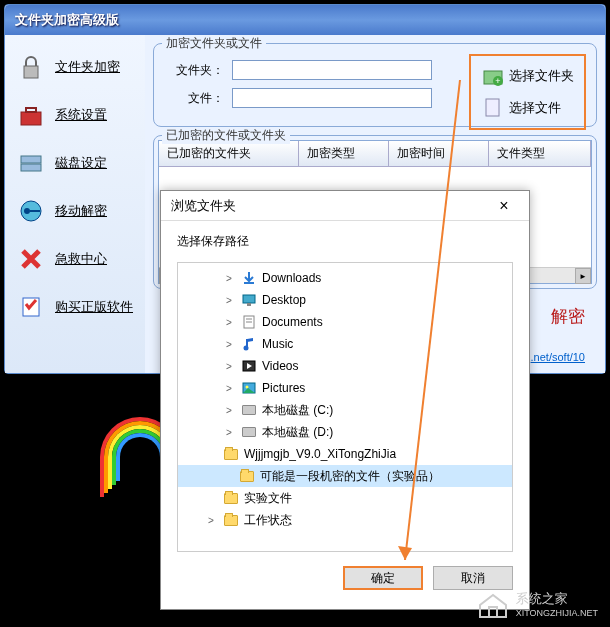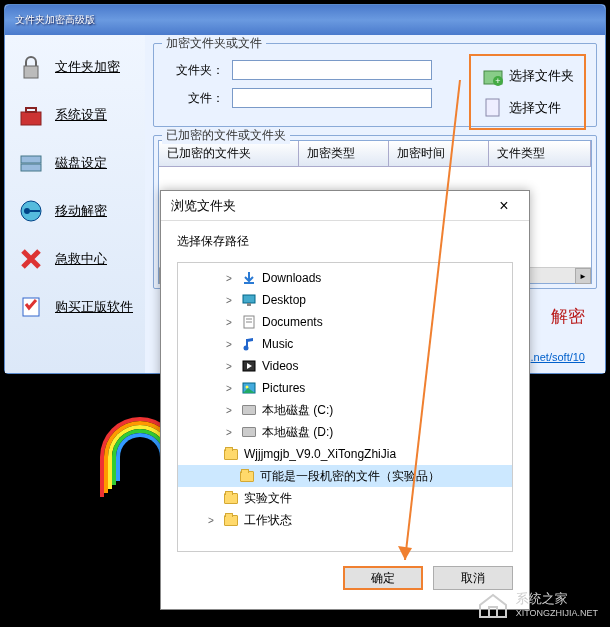--- a/index.html
+++ b/index.html
@@ -7,33 +7,33 @@
     
     .main-window {
       position: absolute; top: 4px; left: 4px; width: 602px; height: 370px;
       background: linear-gradient(#e8f0ff, #d0e0f8);
       border: 1px solid #5a8acc; border-radius: 4px;
     }
     .titlebar {
       height: 30px; background: linear-gradient(#4a7acc, #6a9ae0, #4a7acc);
       border-radius: 4px 4px 0 0; display: flex; align-items: center; padding: 0 10px;
     }
-    .titlebar-text { color: #fff; font-size: 10px; font-weight: normal; text-shadow: 1px 1px 2px #003; }
+    .titlebar-text { color: #fff; font-size: 13px; font-weight: bold; text-shadow: 1px 1px 2px #003; }
     
     .main-body { display: flex; height: calc(100% - 30px); }
     
     .sidebar { width: 140px; background: linear-gradient(#f0f6ff, #dce8f8); padding: 8px 4px; }
     .sidebar-item {
       display: flex; align-items: center; padding: 8px 6px; cursor: pointer;
       font-size: 13px; color: #000; text-decoration: underline;
     }
     .sidebar-icon { width: 32px; height: 32px; margin-right: 8px; display: flex; align-items: center; justify-content: center; }
     
     .content { flex: 1; padding: 8px; background: #eaf2ff; }
-    .fieldset { border: 1px solid #8aaad8; border-radius: 2px; padding: 8px 10px 10px; margin-bottom: 8px; position: relative; }
+    .fieldset { border: 1px solid #8aaad8; border-radius: 8px; padding: 8px 10px 10px; margin-bottom: 8px; position: relative; }
     .fieldset-title { position: absolute; top: -9px; left: 8px; background: #eaf2ff; padding: 0 4px; font-size: 12px; color: #333; }
     
     .input-row { display: flex; align-items: center; margin: 8px 0; }
     .input-label { width: 60px; font-size: 12px; text-align: right; margin-right: 8px; }
     .input-field { flex: 1; height: 20px; border: 1px solid #7a9ac8; background: #fff; max-width: 200px; }
     
     .right-buttons { position: absolute; right: 10px; top: 10px; border: 2px solid #f08030; padding: 4px; }
     .rbtn { display: flex; align-items: center; padding: 4px 6px; font-size: 13px; cursor: pointer; }
     .rbtn-icon { width: 24px; height: 24px; margin-right: 4px; display: flex; align-items: center; justify-content: center; }
     

